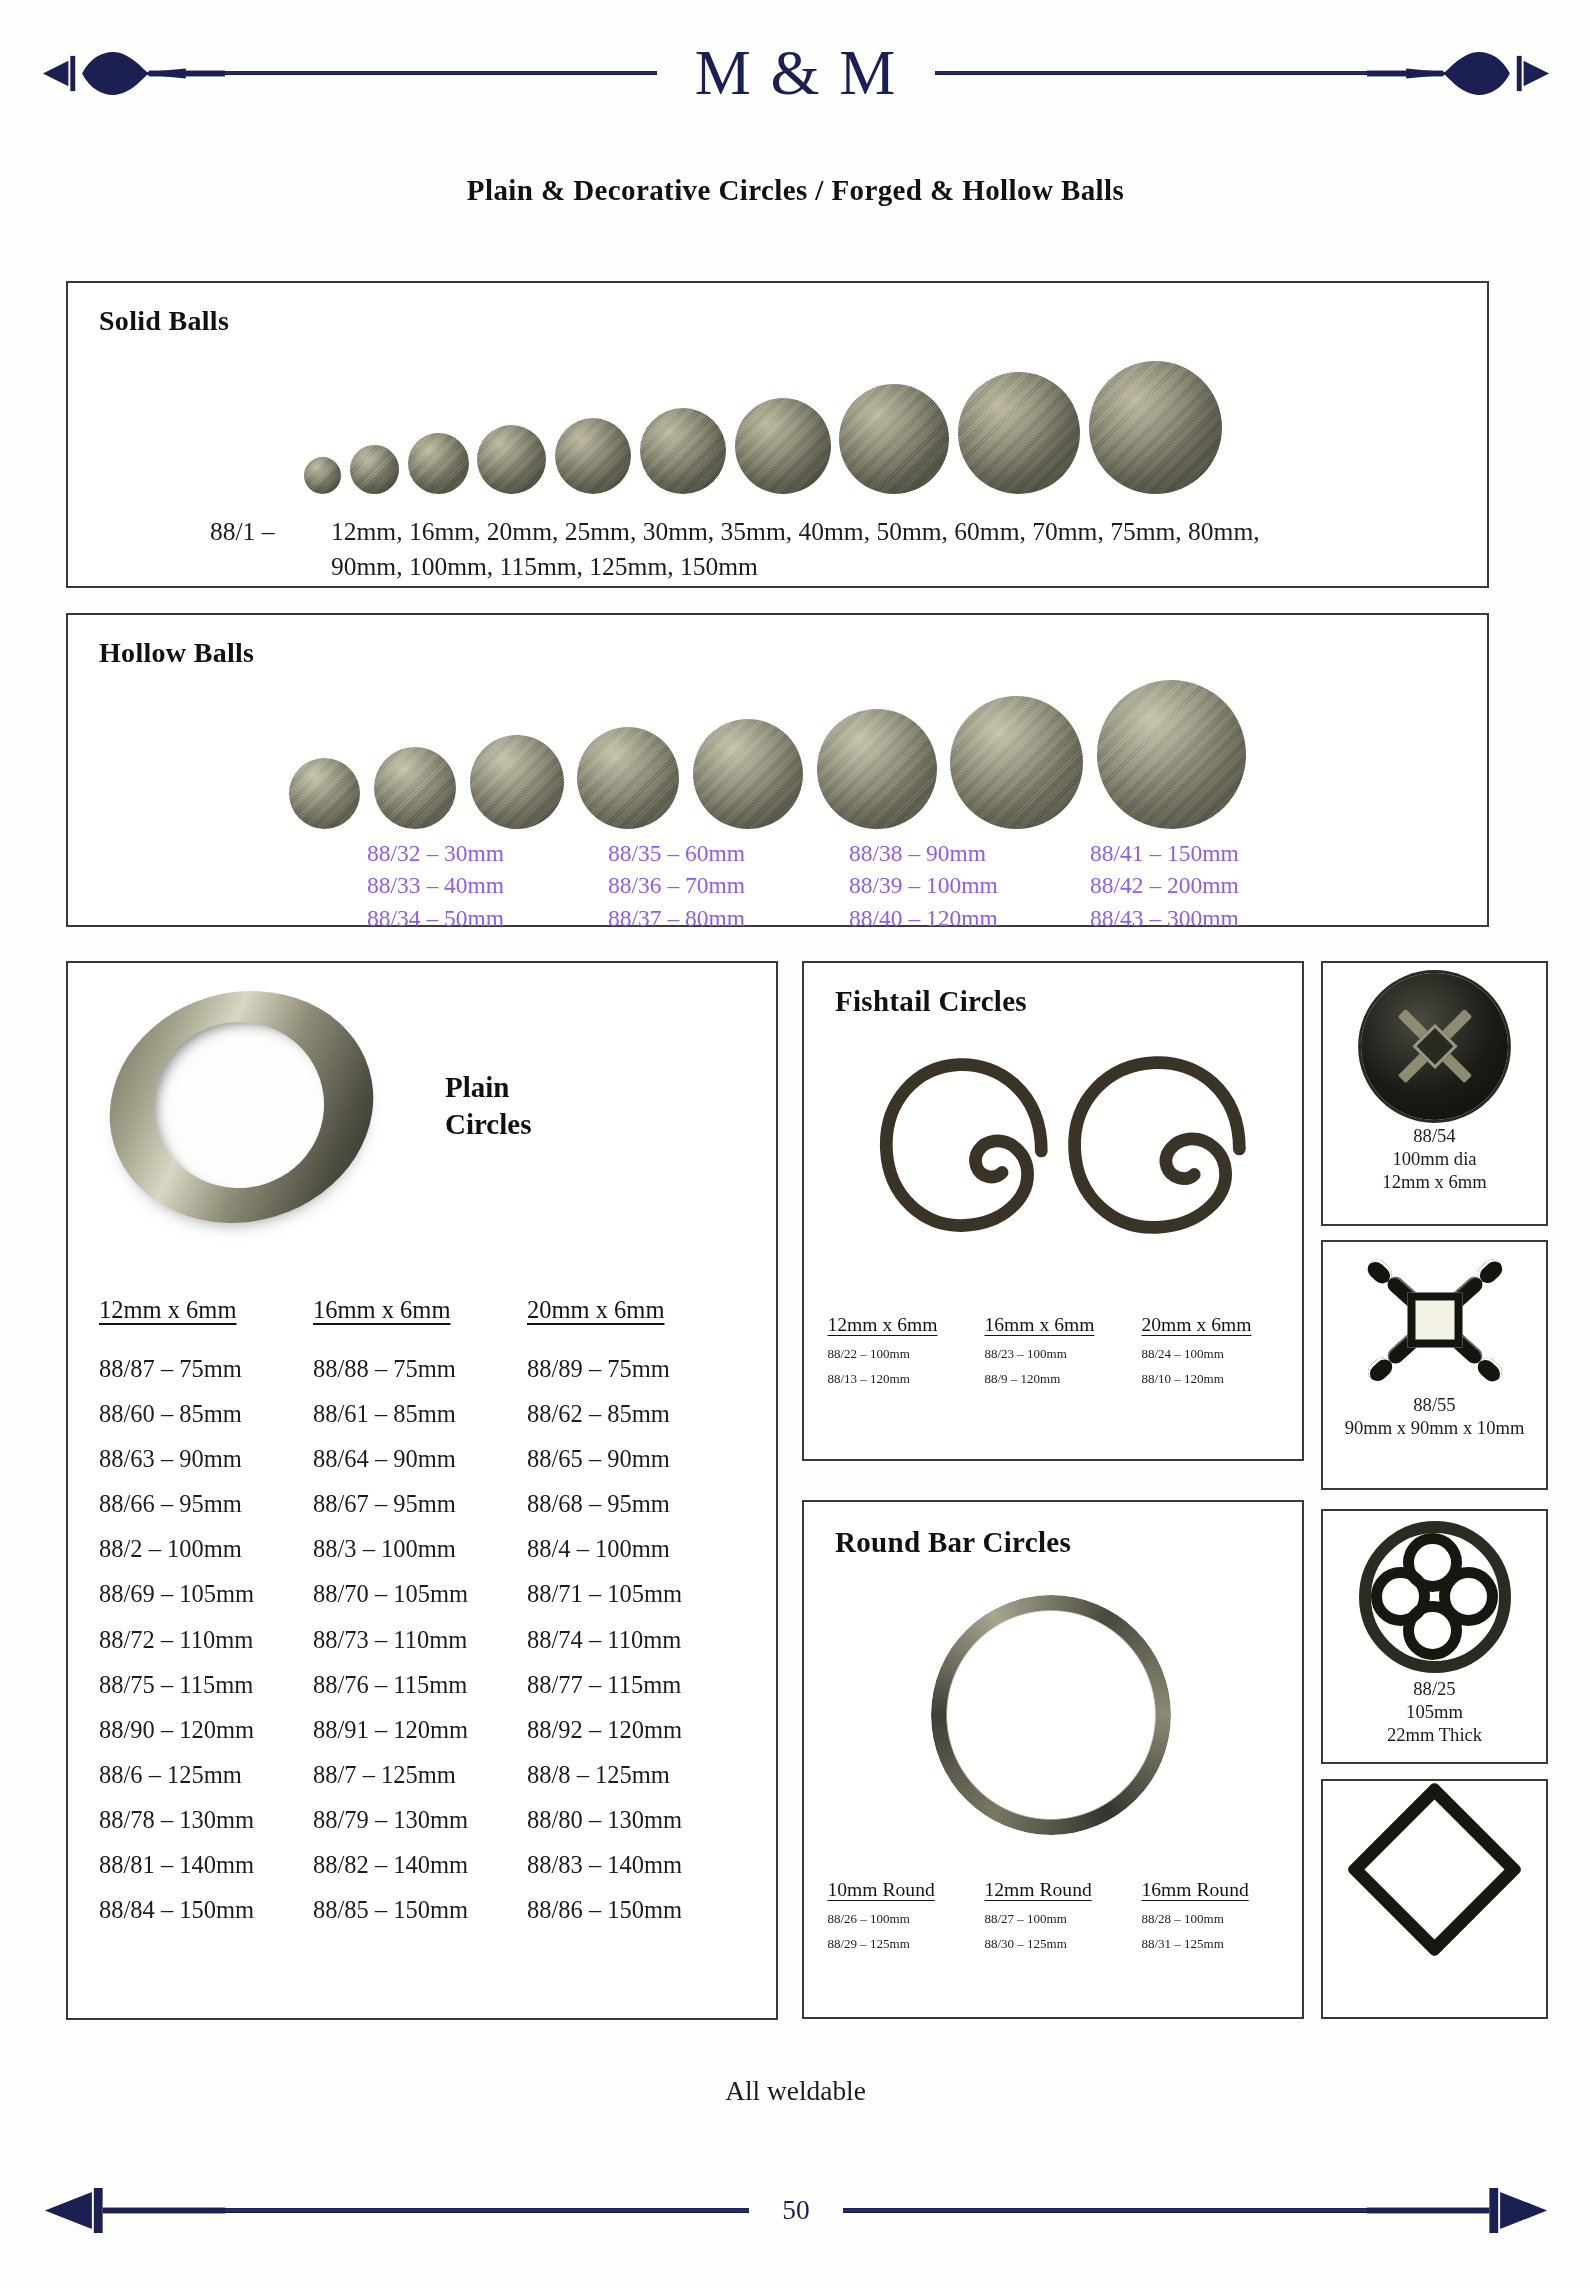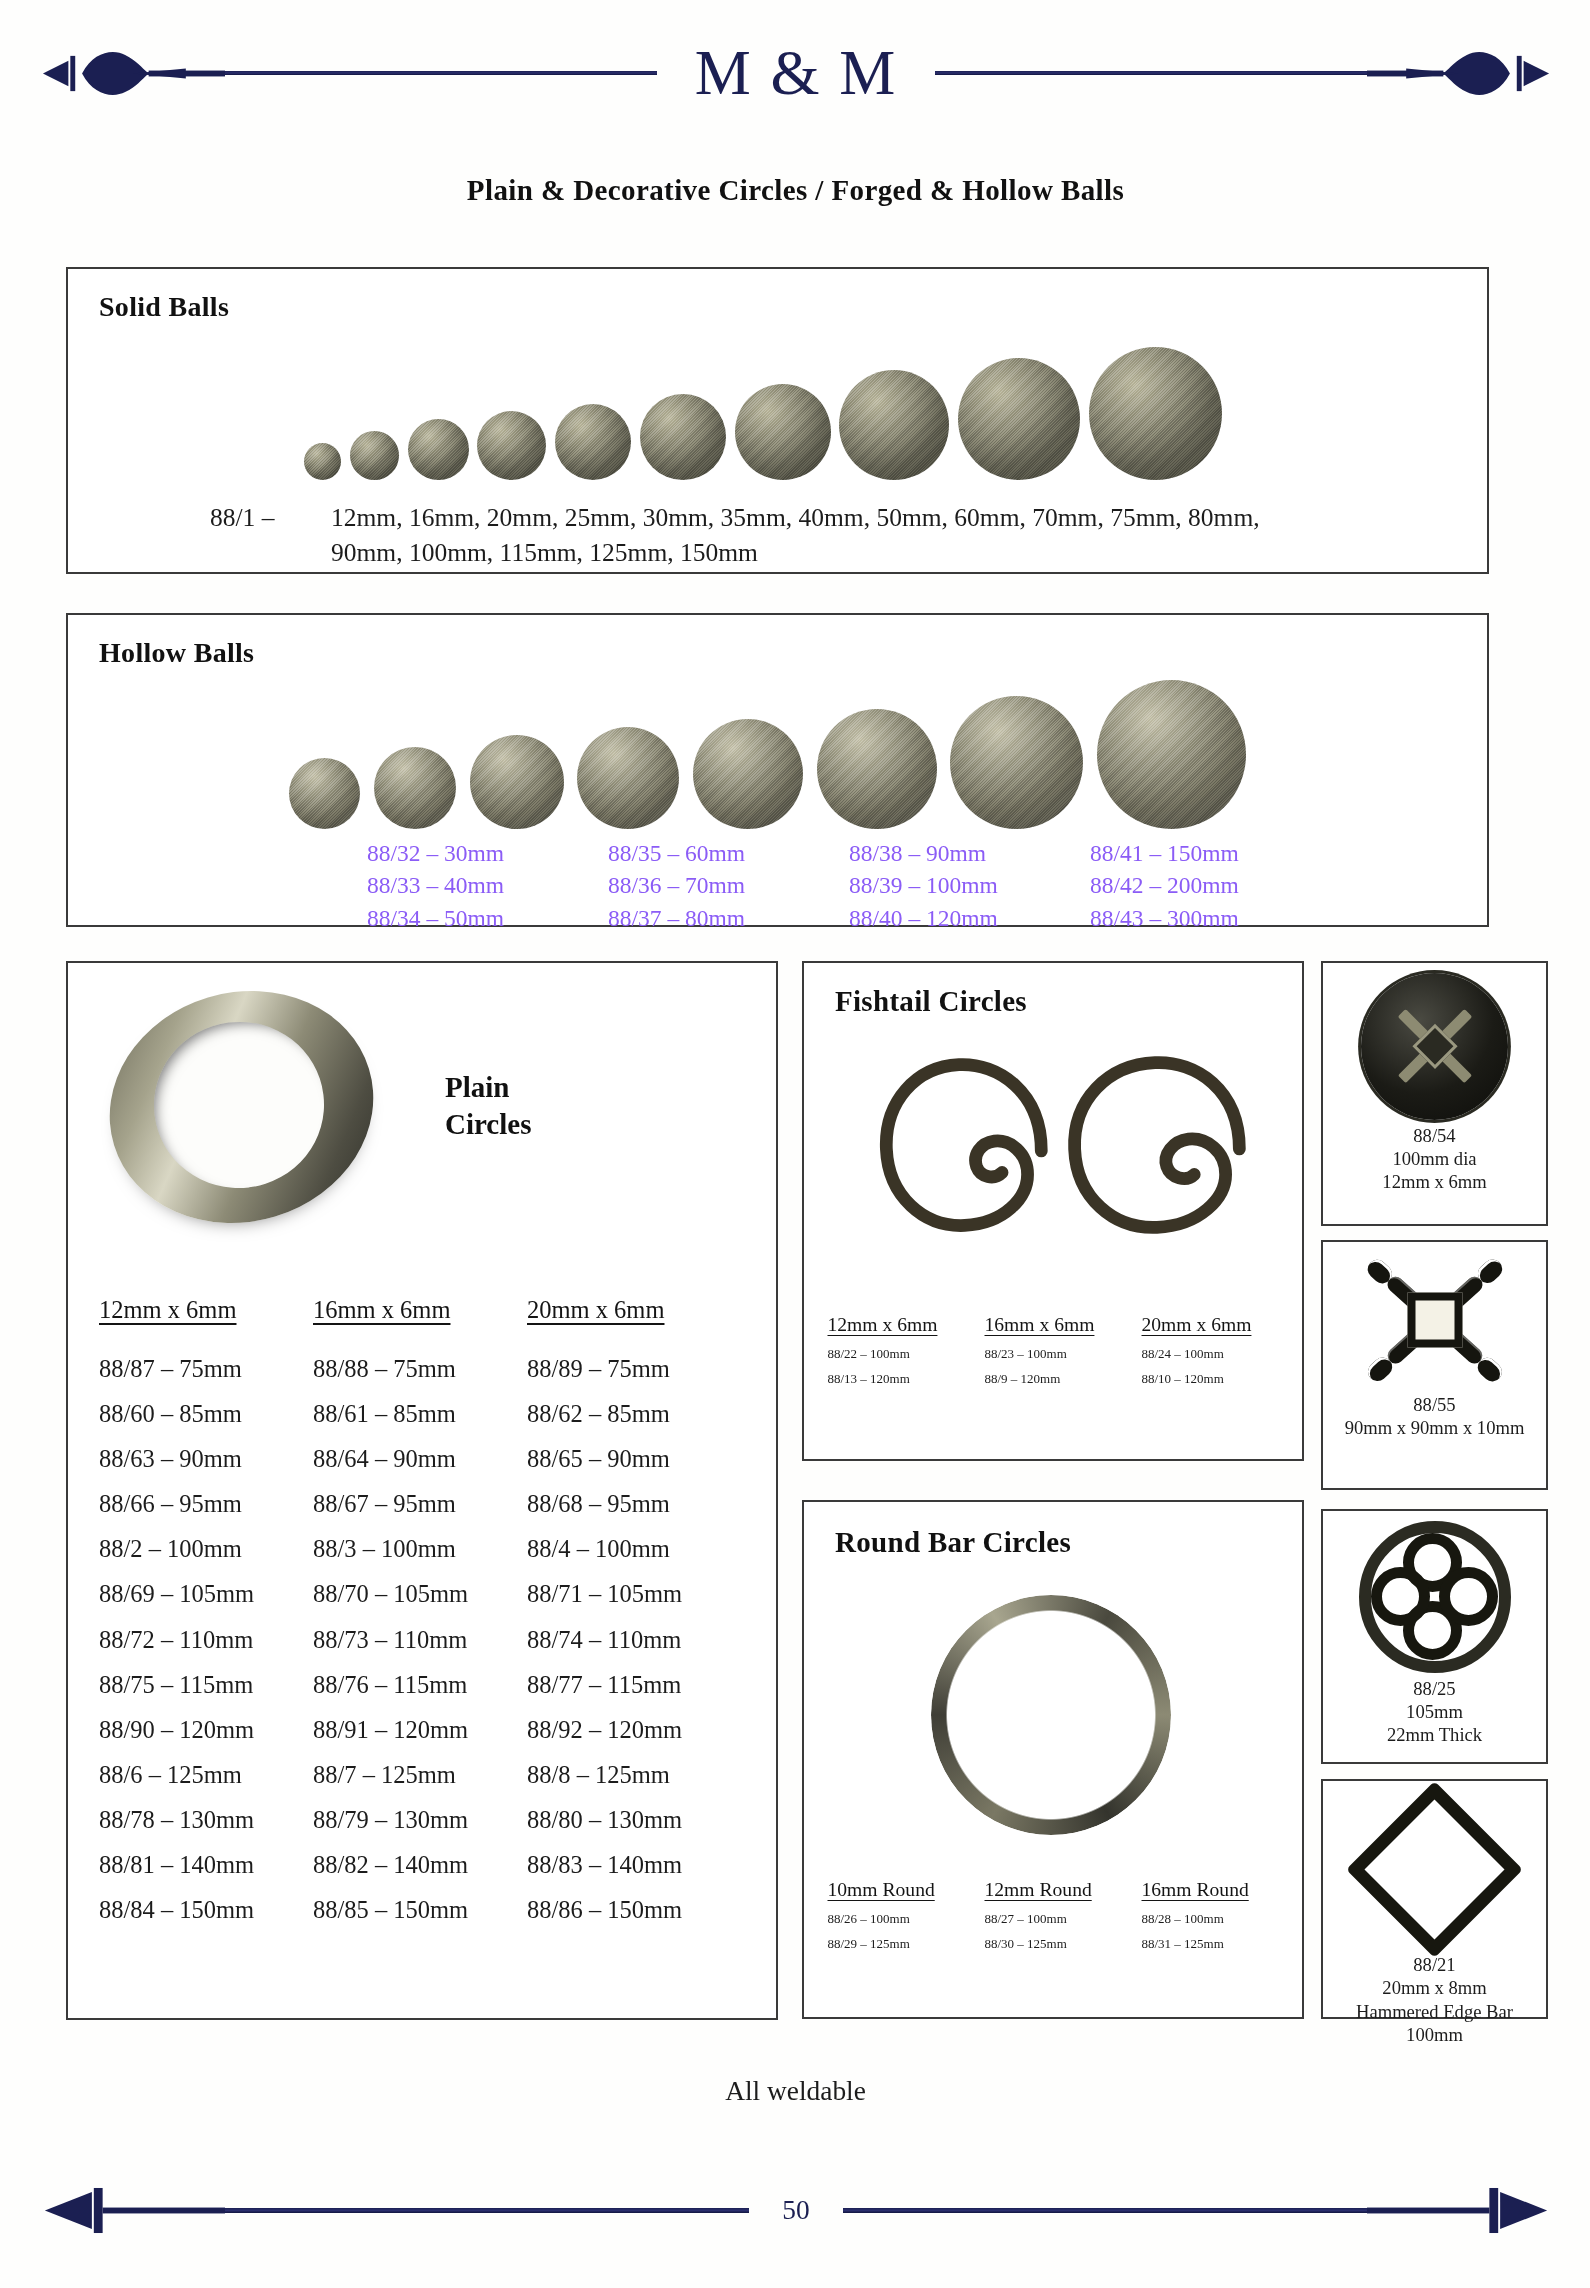--- a/index.html
+++ b/index.html
@@ -81,21 +81,21 @@
   }
   .box-title {
     font-family: "Liberation Serif", "DejaVu Serif", serif;
     font-weight: bold;
     font-size: 28px;
     color: #111;
     letter-spacing: 0.3px;
   }
 
   
-  #solid-balls-box { left: 66px; top: 267px; width: 1423px; height: 307px; }
+  #solid-balls-box { left: 66px; top: 281px; width: 1423px; height: 307px; }
   #solid-balls-box .box-title { position: absolute; left: 31px; top: 21.6px; }
   .ball-row {
     position: absolute;
     left: 0; right: 0;
     display: flex;
     align-items: flex-end;
     justify-content: center;
     gap: 8.8px;
   }
   #solid-ball-row { top: 49px; height: 162px; padding-right: 29px; }
@@ -632,26 +632,20 @@
     </div>
     <div class="side-caption" id="cap-25">
         <div>88/25</div>
         <div>105mm</div>
         <div>22mm Thick</div>
       </div>
   </div>
 
   <div class="side-box" id="side-box-21">
     <div class="dia21"></div>
-    <div class="side-caption" id="cap-21">
-        <div>88/21</div>
-        <div>20mm x 8mm</div>
-        <div>Hammered Edge Bar</div>
-        <div>100mm</div>
-      </div>
   </div>
 
   <div class="all-weldable">All weldable</div>
 
   <div class="footer-rule">
     <div class="arrow-left">
       <svg viewBox="0 0 190 70" width="186" height="69" aria-hidden="true">
         <g fill="#1b1f52">
           <path d="M6 35 L54 16 L54 54 Z"></path>
           <rect x="56" y="12" width="9" height="46"></rect>

